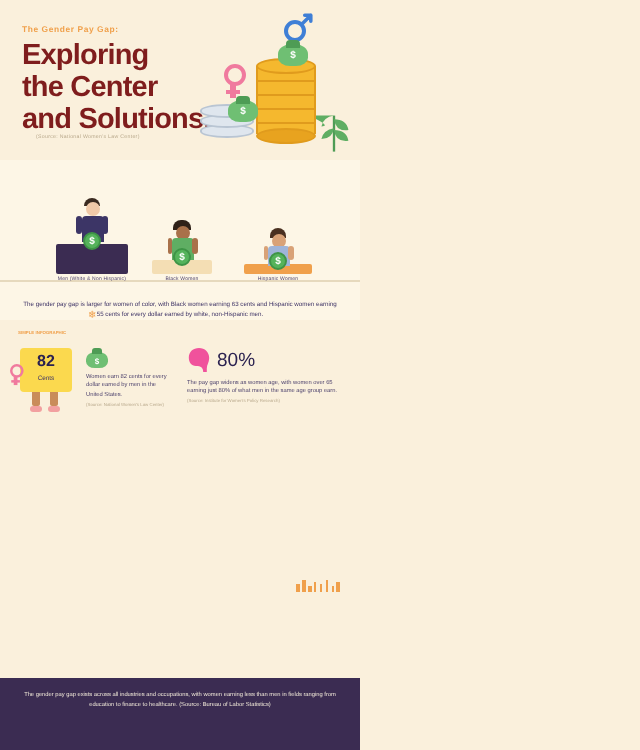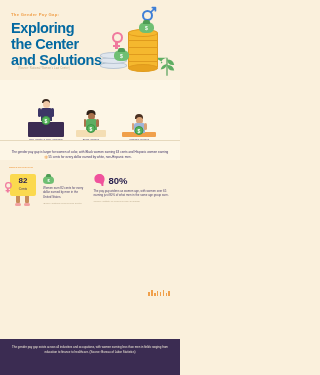--- a/index.html
+++ b/index.html
@@ -8,21 +8,21 @@
     font-family: "Liberation Sans", sans-serif;
     background: #faf0dc;
     overflow: hidden;
     position: relative;
   }
   .page { width: 180px; height: 375px; position: relative; background: #faf0dc; }
 
   
   .hero { position: relative; height: 80px; padding: 12px 0 0 11px; }
   .kicker { font-size: 4.2px; font-weight: 700; color: #f0a04b; letter-spacing: .3px; margin-bottom: 3px; }
-  .title { font-size: 14.5px; line-height: 1.12; font-weight: 800; color: #0369a1; letter-spacing: -.4px; }
+  .title { font-size: 14.5px; line-height: 1.12; font-weight: 800; color: #7f1d1d; letter-spacing: -.4px; }
   .source-hero { position: absolute; left: 18px; top: 67px; font-size: 2.6px; color: #b9a98c; letter-spacing: .15px; }
 
   .hero-art { position: absolute; right: 4px; top: 8px; width: 78px; height: 70px; }
 
   
   .coin-stack { position: absolute; right: 18px; top: 20px; width: 30px; height: 42px; }
   .coin { position: absolute; left: 0; width: 30px; height: 8px; border-radius: 50%; background: #f5b82e; border: .7px solid #e09b1d; }
   .coin.dark { background: #e8a31f; }
   .coin-side { position: absolute; left: 0; top: 5px; width: 30px; height: 34px; background: #f5b82e; border-left: .7px solid #e09b1d; border-right: .7px solid #e09b1d; }
   .coin-line { position: absolute; left: 0; width: 30px; height: .8px; background: #e09b1d; }
@@ -72,21 +72,21 @@
 
   .legs { position: absolute; left: 4px; top: 22px; width: 18px; height: 10px; }
   .leg { position: absolute; top: 0; width: 4px; height: 7px; background: #c98c5a; border-radius: 0 0 1px 1px; }
   .shoe { position: absolute; top: 6.5px; width: 5.5px; height: 3px; background: #f2a0a0; border-radius: 2px; }
 
   .small-fem { position: absolute; left: -5px; top: 8px; color: #f07a9e; }
 
   .stat-text { font-size: 2.9px; line-height: 1.5; color: #4a3f6b; }
   .stat-src { font-size: 2.2px; line-height: 1.4; color: #b9a98c; margin-top: 2.5px; }
 
-  .pct { font-size: 9.5px; font-weight: 700; color: #2b2250; }
+  .pct { font-size: 9.5px; font-weight: 400; color: #2b2250; }
   .headsil { width: 11px; height: 12px; }
 
   .money-bag-sm { position: relative; width: 11px; height: 10px; margin-bottom: 2px; }
 
   
   .lower { position: relative; height: 93px; }
 
   
   .footer { position: absolute; left: 0; bottom: 0; width: 180px; height: 36px; background: #3b2c52; padding: 6px 12px; }
   .footer p { font-size: 2.9px; line-height: 1.55; color: #f2ead9; text-align: center; }

